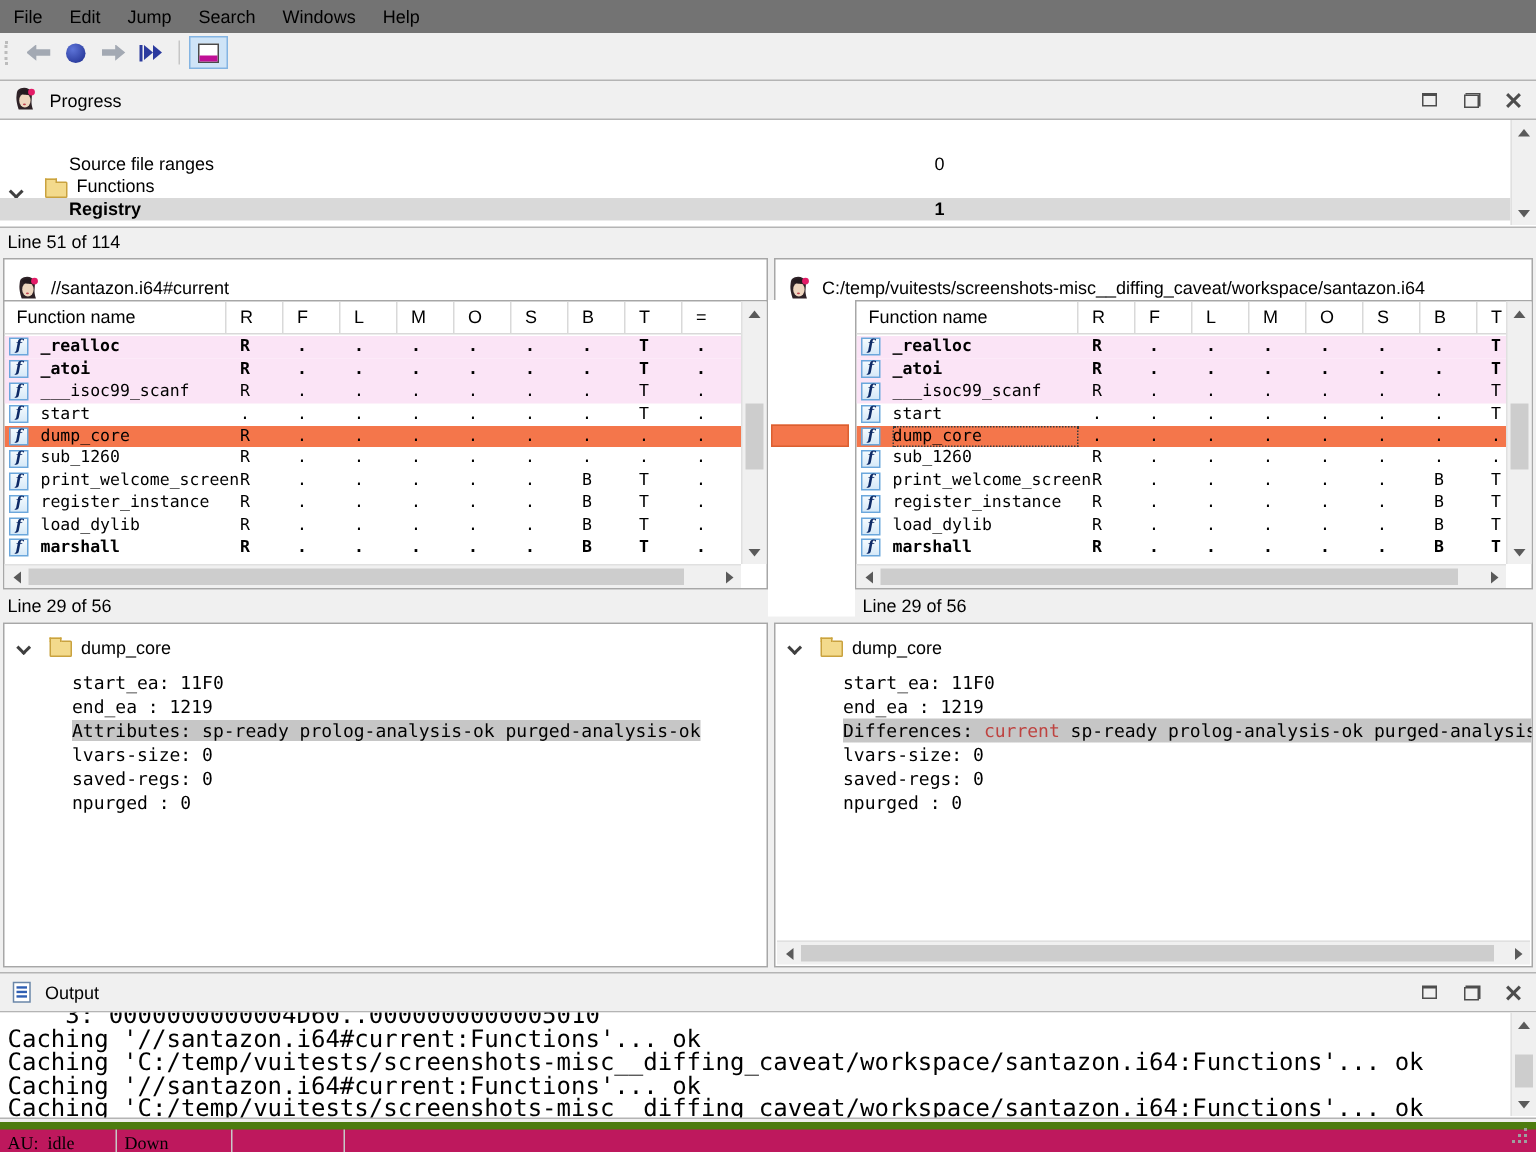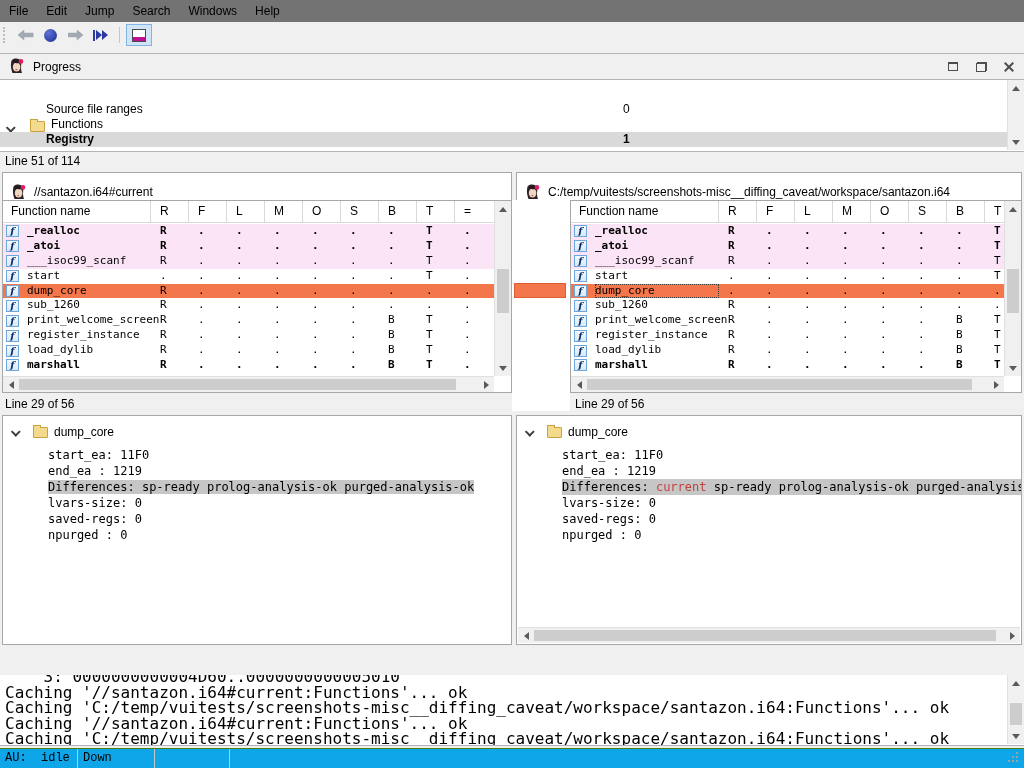--- a/index.html
+++ b/index.html
@@ -116,21 +116,21 @@
 .hl-full{background:linear-gradient(90deg,transparent 0 45px,var(--attr) 45px 100%)}
 .red{color:var(--red)}
 
 
 #output-panel{top:648px;height:98px}
 #output-body{position:absolute;top:27px;left:0;right:0;bottom:0;background:#fff;border-bottom:1px solid #b4b4b4;overflow:hidden}
 #output-lines{margin-top:-6px;padding-left:5px;font-family:"DejaVu Sans Mono",monospace;font-size:16px}
 .o-line{height:15.5px;line-height:15.5px;white-space:pre}
 
 
-#statusbar{position:absolute;top:748px;left:0;right:0;height:20px;background:#0ea5e9;border-top:1px solid #4d7c0f;display:flex;font-family:Liberation Mono, monospace}
+#statusbar{position:absolute;top:748px;left:0;right:0;height:20px;background:#be185d;border-top:5px solid #4d7c0f;display:flex;font-family:Liberation Serif, serif}
 .sb-seg{border-right:1px solid #c8c8c8;line-height:19px;padding-left:5px;white-space:pre;overflow:hidden;flex:none}
 .sb-seg.last{flex:1;border-right:none}
 .grip{position:absolute;right:4px;bottom:4px;width:12px;height:12px}
 .grip::after{content:"";position:absolute;left:0;top:0;width:2px;height:2px;background:transparent;box-shadow:8px 0 0 #9f9f9f,4px 4px 0 #9f9f9f,8px 4px 0 #9f9f9f,0 8px 0 #9f9f9f,4px 8px 0 #9f9f9f,8px 8px 0 #9f9f9f}
 </style>
 </head>
 <body>
 
 <div id="app">
 
@@ -620,21 +620,21 @@
     <div class="tree-row">
       <span class="slot-chev">
           <i class="chev"></i>
         </span>
       <span class="folder"></span>
       <span>dump_core</span>
     </div>
     <div class="dlines" id="dlines-left">
         <div class="d-line">start_ea: 11F0</div>
         <div class="d-line">end_ea : 1219</div>
-        <div class="d-line"><span class="hlbg">Differences: sp-ready prolog-analysis-ok purged-analysis-ok</span></div>
+        <div class="d-line"><span class="hlbg">Attributes: sp-ready prolog-analysis-ok purged-analysis-ok</span></div>
         <div class="d-line">lvars-size: 0</div>
         <div class="d-line">saved-regs: 0</div>
         <div class="d-line">npurged : 0</div>
       </div>
   </div>
 
   <div class="dpanel" id="detail-right">
     <div class="tree-row">
       <span class="slot-chev">
           <i class="chev"></i>
@@ -655,20 +655,42 @@
           <i class="tri-l"></i>
         </div>
       <div class="sb-rt">
           <i class="tri-r"></i>
         </div>
       <div class="thumb-h" style="left:16px;width:462px"></div>
     </div>
   </div>
 
   <div class="panel" id="output-panel">
+    <div class="panel-title">
+      <span class="ticon">
+        <svg width="14" height="16" viewBox="0 0 14 16">
+          <rect x="1" y="1" width="11" height="13" fill="#fff" stroke="#6a86a8"></rect>
+          <rect x="3" y="3.5" width="7" height="1.6" fill="#2f5fb3"></rect>
+          <rect x="3" y="6.5" width="7" height="1.6" fill="#2f5fb3"></rect>
+          <rect x="3" y="9.5" width="7" height="1.6" fill="#2f5fb3"></rect>
+        </svg>
+      </span>
+      <span>Output</span>
+      <span class="win-btns">
+        <span class="wbtn">
+            <i class="ic-max"></i>
+          </span>
+        <span class="wbtn">
+            <i class="ic-float"></i>
+          </span>
+        <span class="wbtn">
+            <i class="ic-close"></i>
+          </span>
+      </span>
+    </div>
     <div id="output-body">
       <div id="output-lines">
           <div class="o-line">    3: 0000000000004D60..0000000000005010</div>
           <div class="o-line">Caching '//santazon.i64#current:Functions'... ok</div>
           <div class="o-line">Caching 'C:/temp/vuitests/screenshots-misc__diffing_caveat/workspace/santazon.i64:Functions'... ok</div>
           <div class="o-line">Caching '//santazon.i64#current:Functions'... ok</div>
           <div class="o-line">Caching 'C:/temp/vuitests/screenshots-misc__diffing_caveat/workspace/santazon.i64:Functions'... ok</div>
         </div>
       <div class="sbv" style="top:0;right:0;bottom:1px">
         <div class="sb-up">

